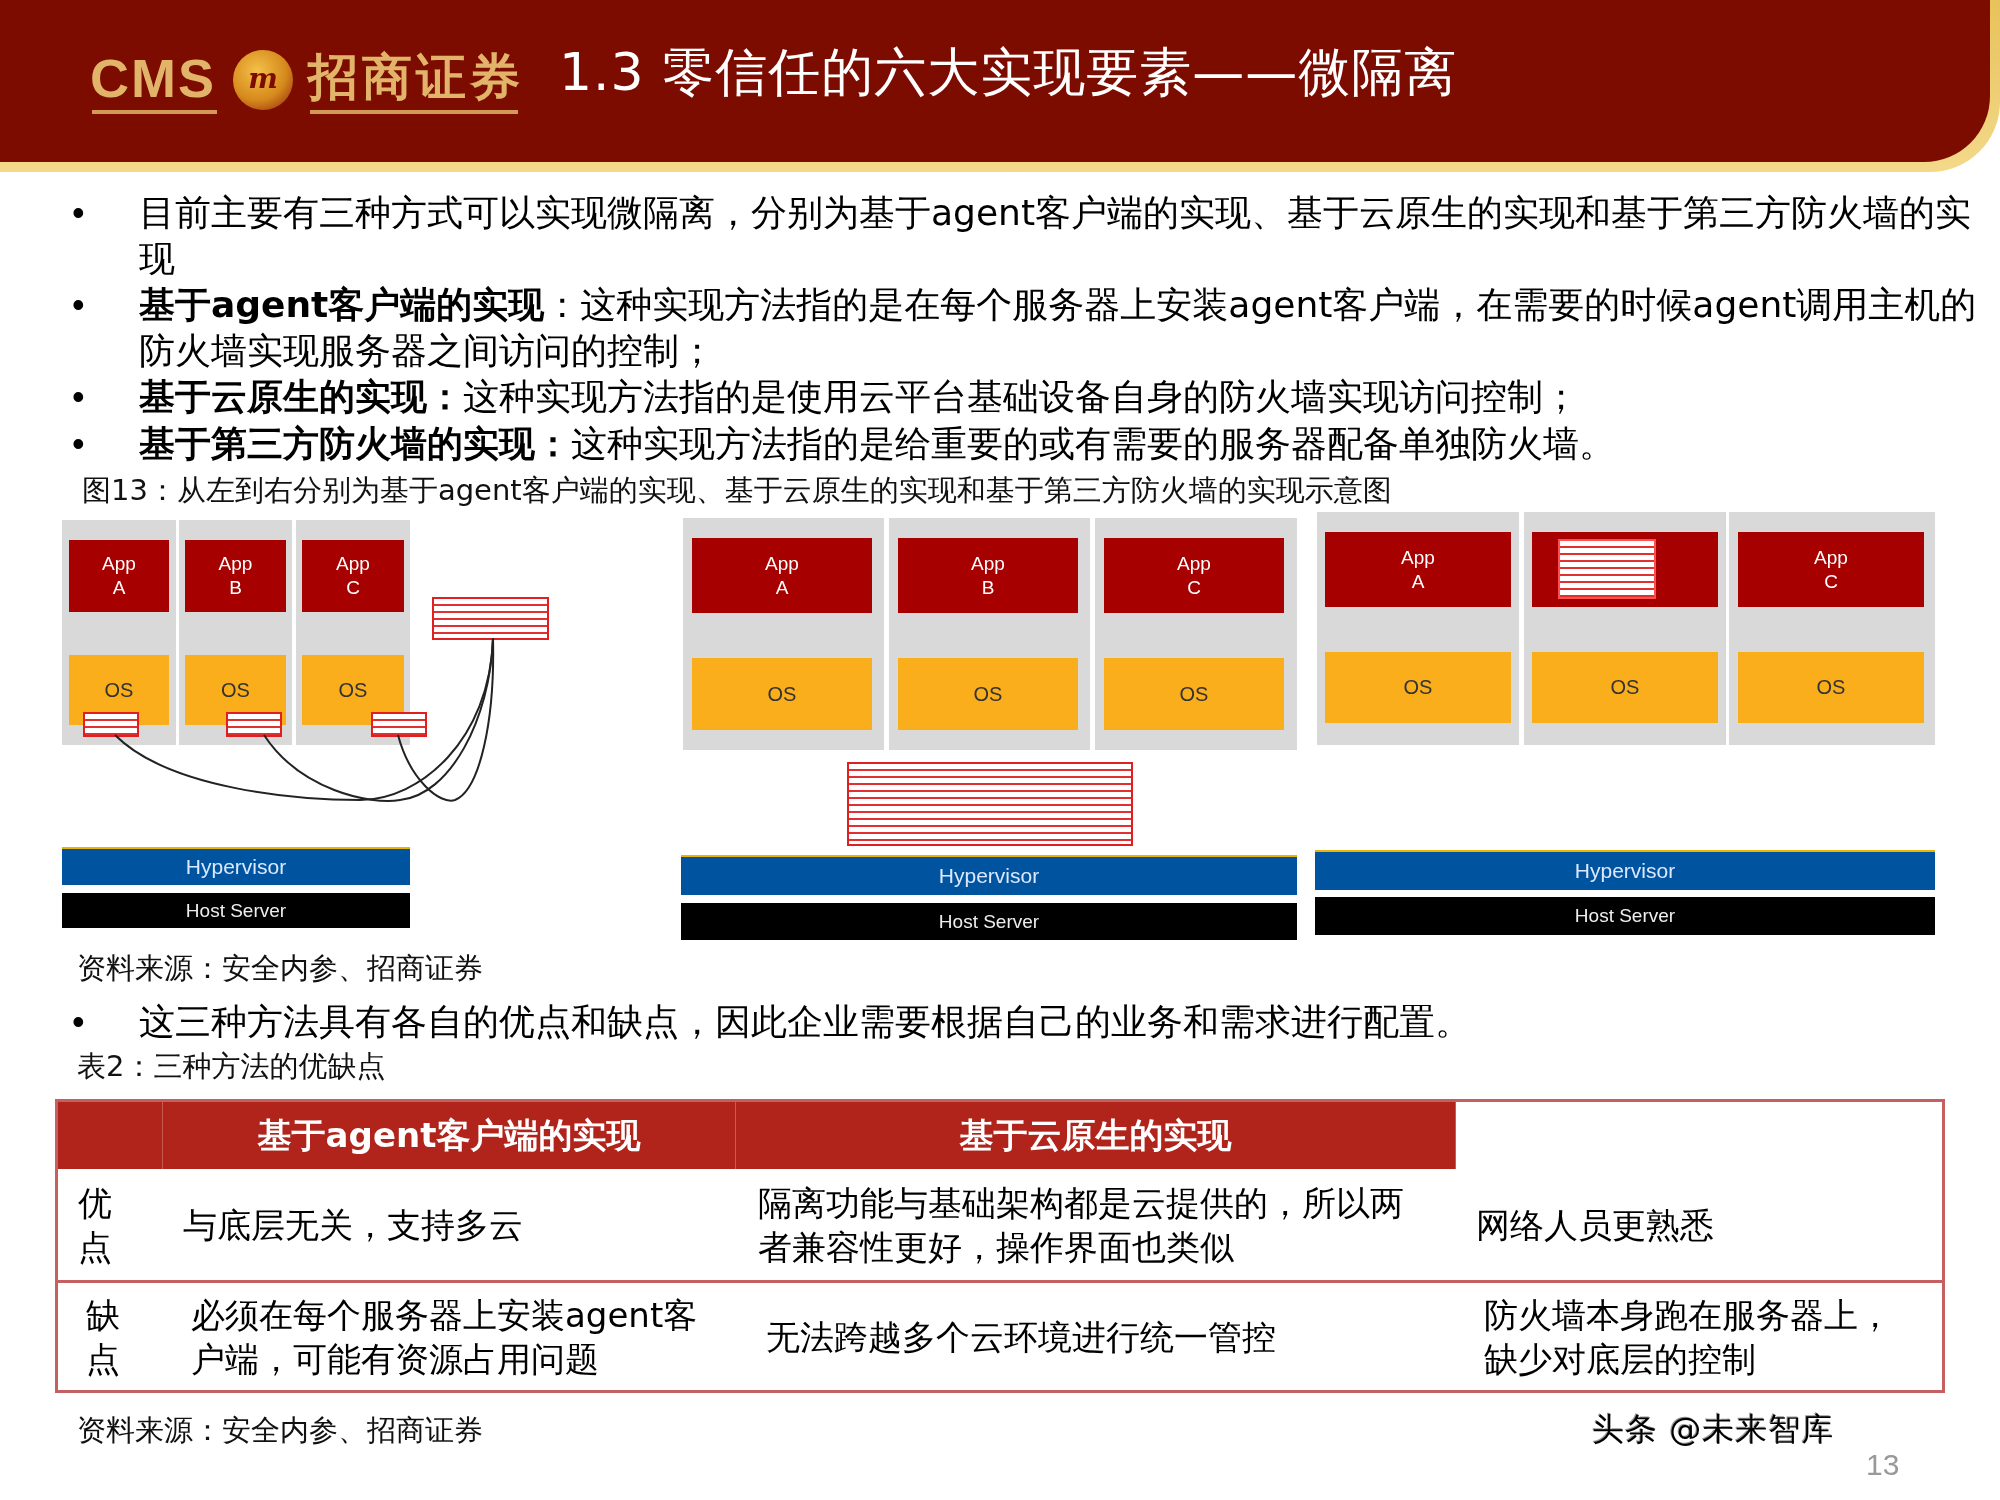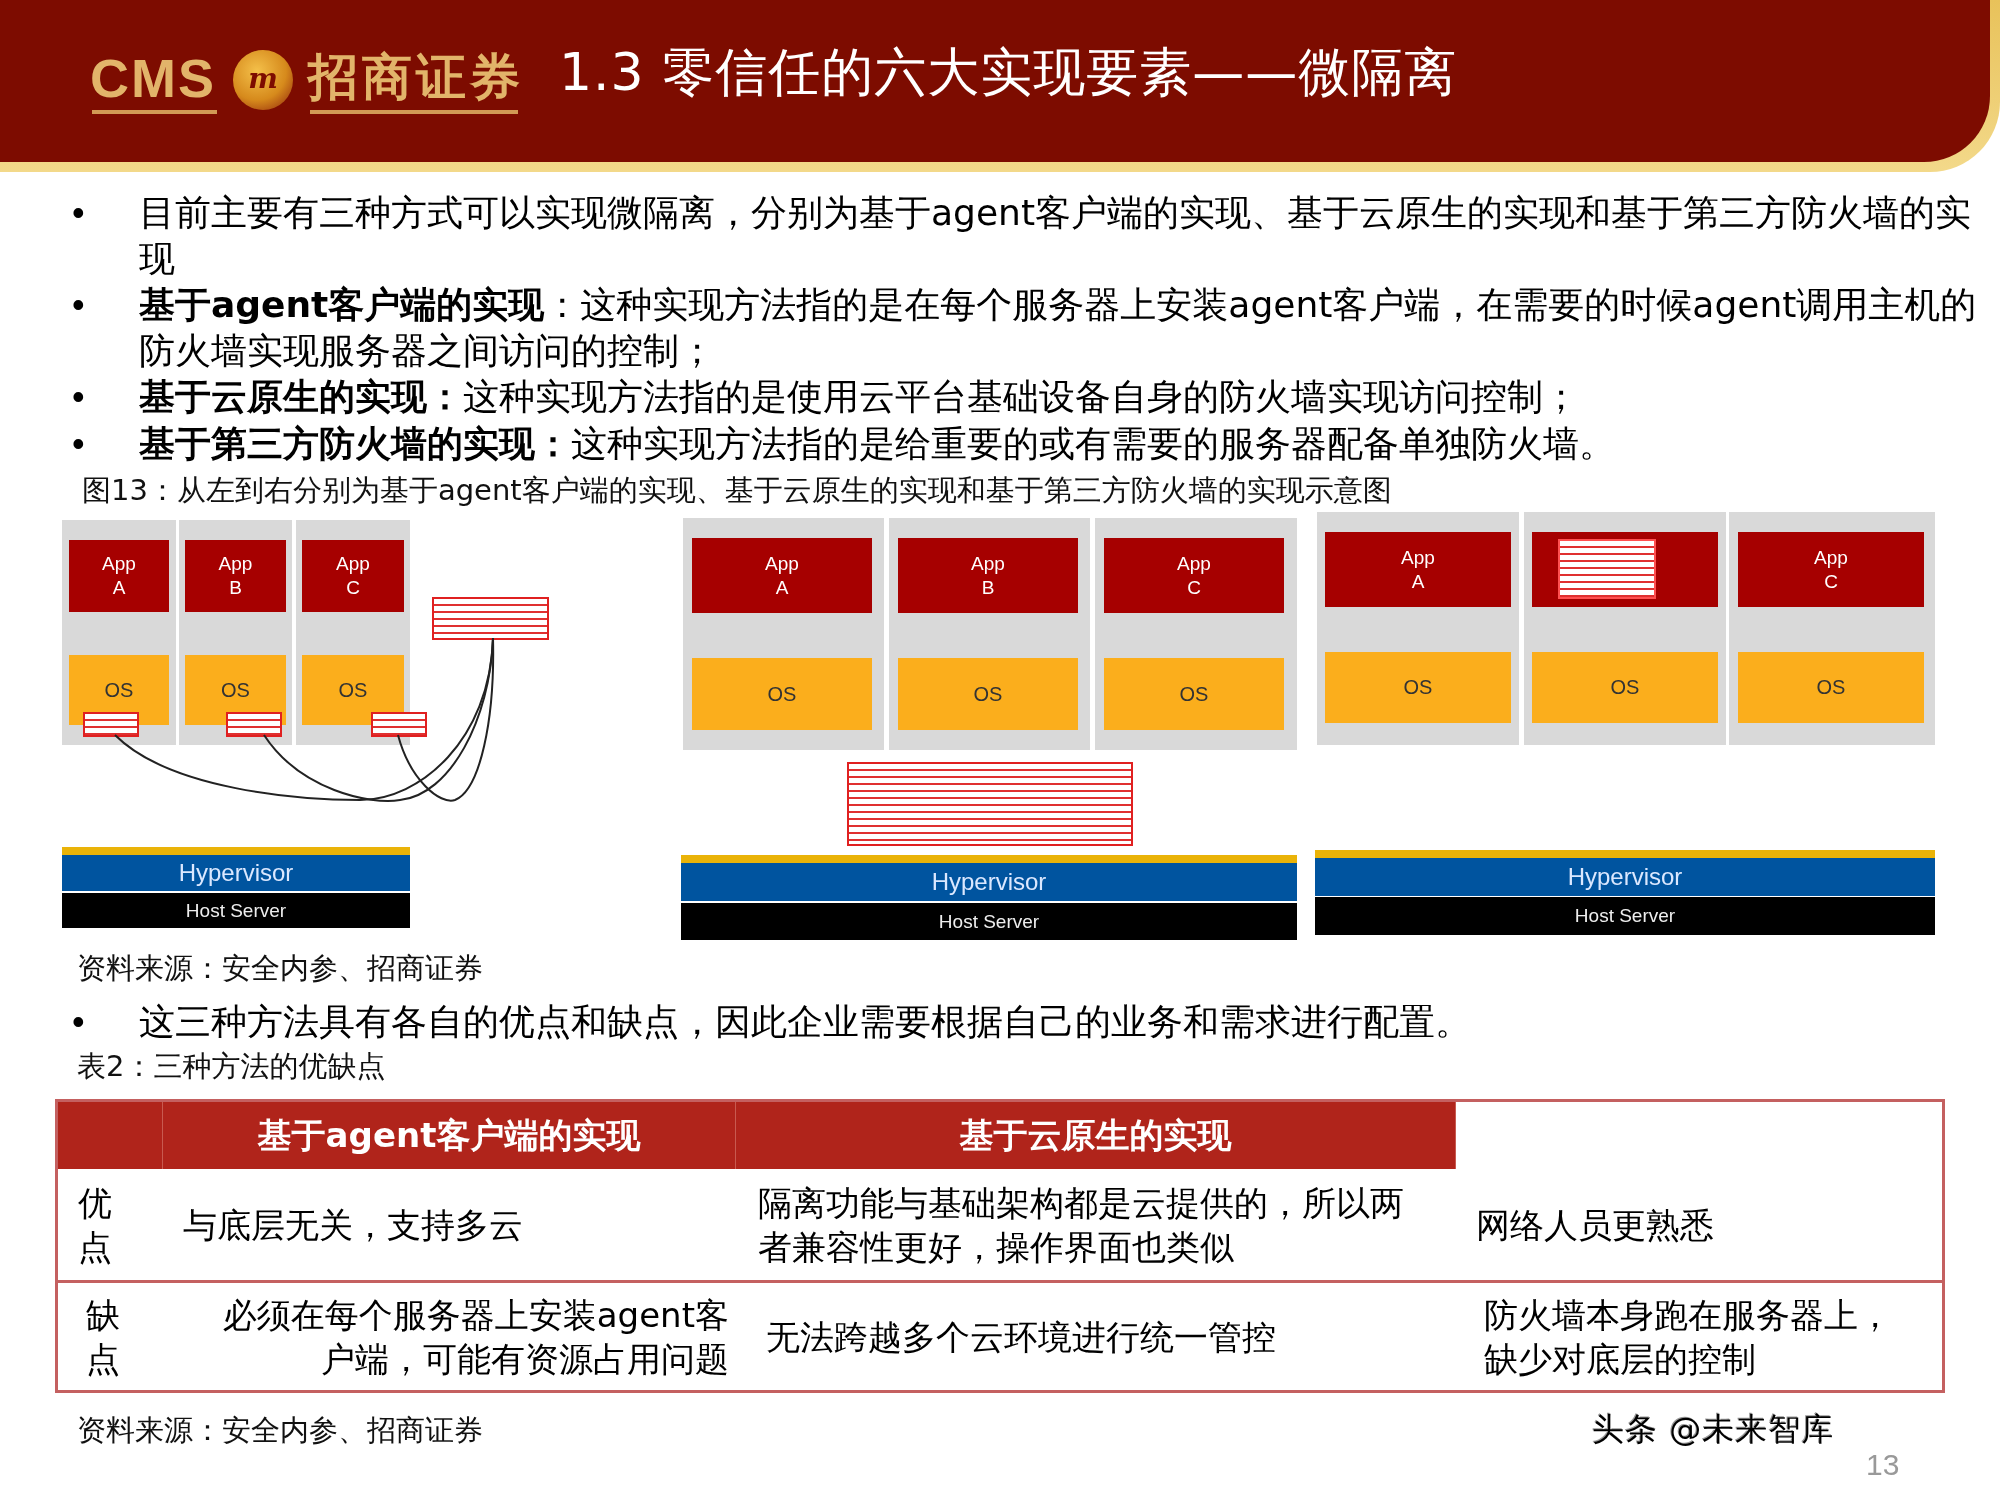--- a/index.html
+++ b/index.html
@@ -17,21 +17,21 @@
   
   .bul{left:72px;font-size:36px;line-height:46px;}
   .bul .dot{position:absolute;left:0;top:0;width:30px;font-family:"Liberation Sans",sans-serif;}
   .bul .txt{position:absolute;left:67px;width:1860px;}
   .bold{font-weight:bold;}
   .caption{left:82px;font-size:29px;line-height:36px;color:#111;}
   
   .panel{background:#d9d9d9;}
   .app{background:#a60000;color:#fff;font-family:"Liberation Sans",sans-serif;font-size:19px;line-height:24px;text-align:center;display:flex;flex-direction:column;justify-content:center;}
   .os{background:#fbae1c;color:#333;font-family:"Liberation Sans",sans-serif;font-size:20px;text-align:center;display:flex;align-items:center;justify-content:center;}
-  .hyp{background:#00549f;color:#dbe8ff;font-family:"Liberation Sans",sans-serif;font-size:24px;text-align:center;display:flex;align-items:center;justify-content:center;border-top:8px solid #eab308;}
+  .hyp{background:#00549f;color:#dbe8ff;font-family:"Liberation Sans",sans-serif;font-size:21px;text-align:center;display:flex;align-items:center;justify-content:center;border-top:2px solid #eab308;}
   .host{background:#000;color:#eee;font-family:"Liberation Sans",sans-serif;font-size:19px;text-align:center;display:flex;align-items:center;justify-content:center;}
   .fw{border:2px solid #e02020;background-color:#f5b5b5;
       background-image:
         linear-gradient(90deg, transparent 0 45%, #e02020 45% 55%, transparent 55% 100%),
         linear-gradient(180deg, #f8d6d6 0 70%, #e02020 70% 100%);
       background-size:16px 7px, 16px 7px;}
   .fw-b{background-color:#fff;
       background-image:
         repeating-linear-gradient(180deg,#fff 0 5px,#e03030 5px 7px),
         repeating-linear-gradient(90deg,transparent 0 12px,#e03030 12px 14px);}
@@ -182,21 +182,21 @@
         <span style="width:40px;display:block;">优点</span>
       </div>
     <div class="td" style="width:593px;padding-left:40px;">与底层无关，支持多云</div>
     <div class="td" style="width:720px;padding-left:22px;padding-right:40px;">隔离功能与基础架构都是云提供的，所以两者兼容性更好，操作界面也类似</div>
     <div class="td" style="width:486px;padding-left:20px;">网络人员更熟悉</div>
   </div>
   <div class="abs" style="left:8px;top:181px;width:1884px;height:107px;display:flex;">
     <div class="td" style="width:85px;padding-left:20px;">
         <span style="width:40px;display:block;">缺点</span>
       </div>
-    <div class="td" style="width:593px;padding-left:40px;padding-right:15px;text-align:right;">必须在每个服务器上安装agent客户端，可能有资源占用问题</div>
+    <div class="td" style="width:593px;padding-left:40px;padding-right:15px;">必须在每个服务器上安装agent客户端，可能有资源占用问题</div>
     <div class="td" style="width:720px;padding-left:22px;">无法跨越多个云环境进行统一管控</div>
     <div class="td" style="width:486px;padding-left:20px;padding-right:30px;">防火墙本身跑在服务器上，缺少对底层的控制</div>
   </div>
 </div>
 
 <div class="abs src" style="top:1412px;">资料来源：安全内参、招商证券</div>
 <div class="abs wm">头条 @未来智库</div>
 <div class="abs pgnum">13</div>
 
 </body></html>

